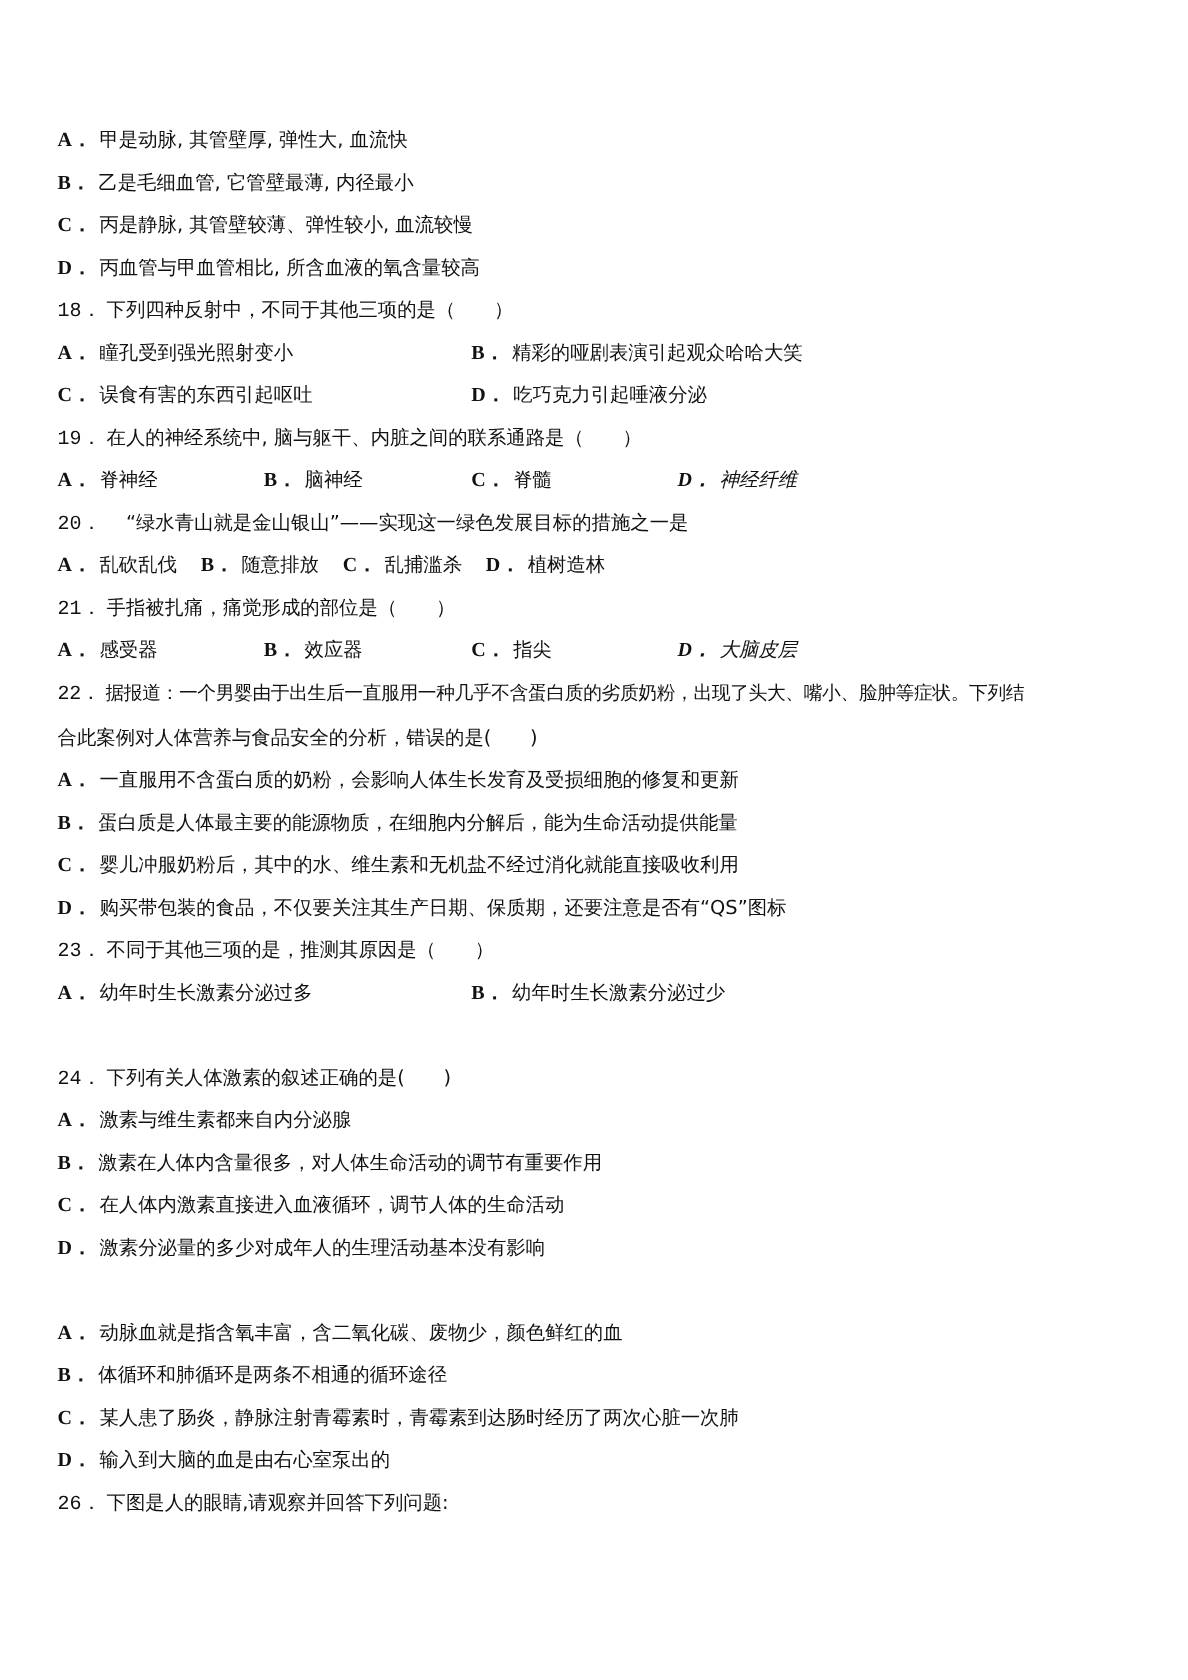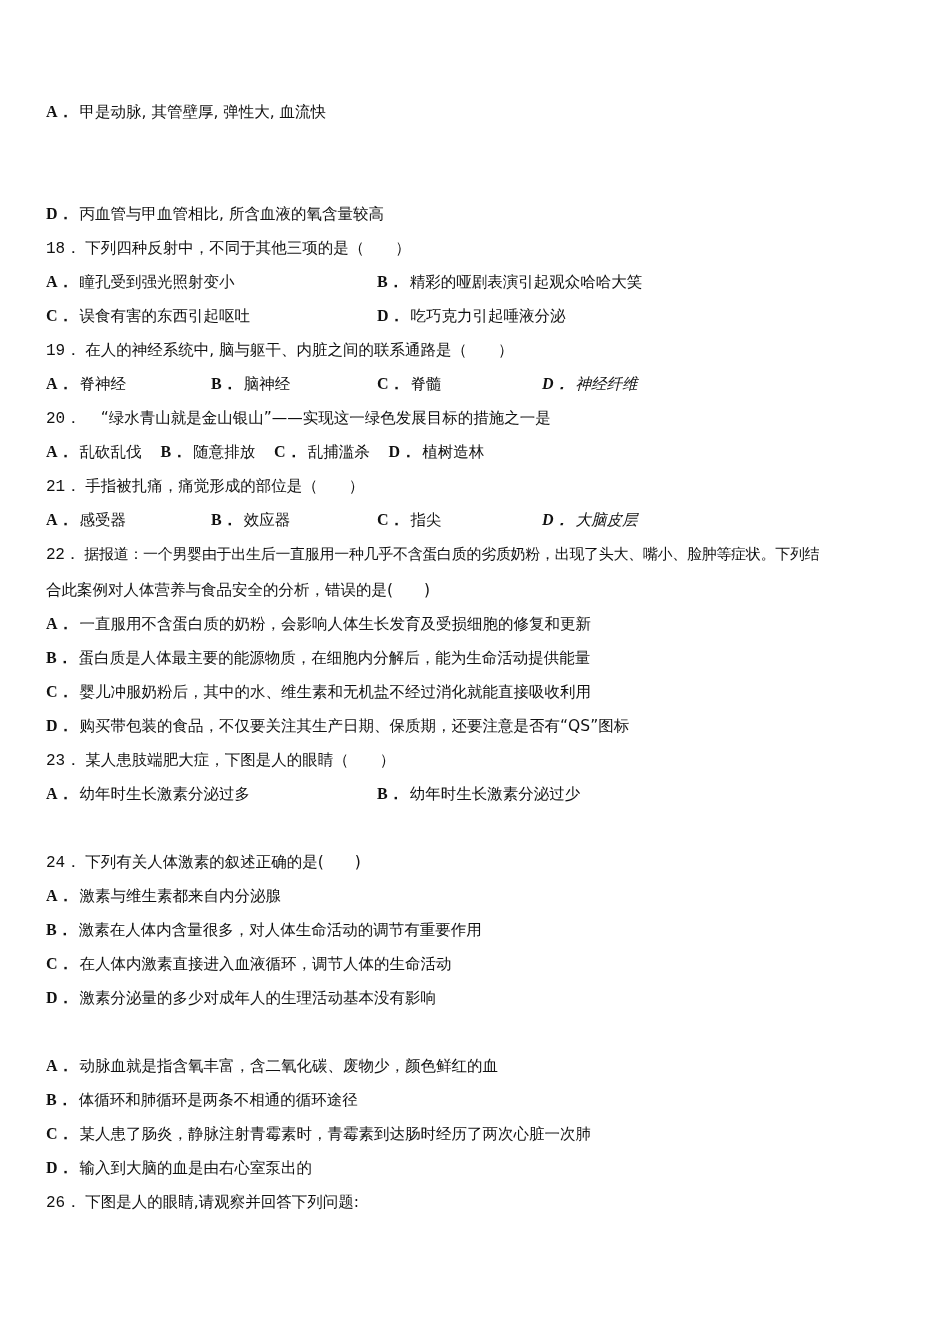--- a/index.html
+++ b/index.html
@@ -13,20 +13,22 @@
   .c1 { left: 0; } .c2 { left: 331px; }
   .q1 { left: 0; } .q2 { left: 165px; } .q3 { left: 331px; } .q4 { left: 496px; font-style: italic; }
   .inl { margin-right: 14px; }
 </style>
 </head>
 <body>
 
 <div class="page">
 
   <div class="line" style="top:100px"><span class="lab">A．</span><span>甲是动脉, 其管壁厚, 弹性大, 血流快</span></div>
+  <div class="line" style="top:134px"><span class="lab">B．</span><span>乙是毛细血管, 它管壁最薄, 内径最小</span></div>
+  <div class="line" style="top:168px"><span class="lab">C．</span><span>丙是静脉, 其管壁较薄、弹性较小, 血流较慢</span></div>
   <div class="line" style="top:202px"><span class="lab">D．</span><span>丙血管与甲血管相比, 所含血液的氧含量较高</span></div>
 
   <div class="line" style="top:236px"><span class="qnum">18．</span><span>下列四种反射中，不同于其他三项的是（　　）</span></div>
   <div class="line" style="top:270px; width:860px">
     <span class="opt c1"><span class="lab">A．</span><span>瞳孔受到强光照射变小</span></span>
     <span class="opt c2"><span class="lab">B．</span><span>精彩的哑剧表演引起观众哈哈大笑</span></span>
   </div>
   <div class="line" style="top:304px; width:860px">
     <span class="opt c1"><span class="lab">C．</span><span>误食有害的东西引起呕吐</span></span>
     <span class="opt c2"><span class="lab">D．</span><span>吃巧克力引起唾液分泌</span></span>
@@ -56,21 +58,21 @@
     <span class="opt q4"><span class="lab">D．</span><span>大脑皮层</span></span>
   </div>
 
   <div class="line" style="top:542px; font-size:15px; letter-spacing:-0.3px"><span class="qnum">22．</span><span>据报道：一个男婴由于出生后一直服用一种几乎不含蛋白质的劣质奶粉，出现了头大、嘴小、脸肿等症状。下列结</span></div>
   <div class="line" style="top:578px">合此案例对人体营养与食品安全的分析，错误的是(　　)</div>
   <div class="line" style="top:612px"><span class="lab">A．</span><span>一直服用不含蛋白质的奶粉，会影响人体生长发育及受损细胞的修复和更新</span></div>
   <div class="line" style="top:646px"><span class="lab">B．</span><span>蛋白质是人体最主要的能源物质，在细胞内分解后，能为生命活动提供能量</span></div>
   <div class="line" style="top:680px"><span class="lab">C．</span><span>婴儿冲服奶粉后，其中的水、维生素和无机盐不经过消化就能直接吸收利用</span></div>
   <div class="line" style="top:714px"><span class="lab">D．</span><span>购买带包装的食品，不仅要关注其生产日期、保质期，还要注意是否有“QS”图标</span></div>
 
-  <div class="line" style="top:748px"><span class="qnum">23．</span><span>某人患肢端肥大症，下图是人的眼睛（　　）</span></div>
+  <div class="line" style="top:748px"><span class="qnum">23．</span><span>不同于其他三项的是，推测其原因是（　　）</span></div>
   <div class="line" style="top:782px; width:860px">
     <span class="opt c1"><span class="lab">A．</span><span>幼年时生长激素分泌过多</span></span>
     <span class="opt c2"><span class="lab">B．</span><span>幼年时生长激素分泌过少</span></span>
   </div>
 
   <div class="line" style="top:850px"><span class="qnum">24．</span><span>下列有关人体激素的叙述正确的是(　　)</span></div>
   <div class="line" style="top:918px"><span class="lab">B．</span><span>激素在人体内含量很多，对人体生命活动的调节有重要作用</span></div>
   <div class="line" style="top:884px"><span class="lab">A．</span><span>激素与维生素都来自内分泌腺</span></div>
   <div class="line" style="top:952px"><span class="lab">C．</span><span>在人体内激素直接进入血液循环，调节人体的生命活动</span></div>
   <div class="line" style="top:986px"><span class="lab">D．</span><span>激素分泌量的多少对成年人的生理活动基本没有影响</span></div>

